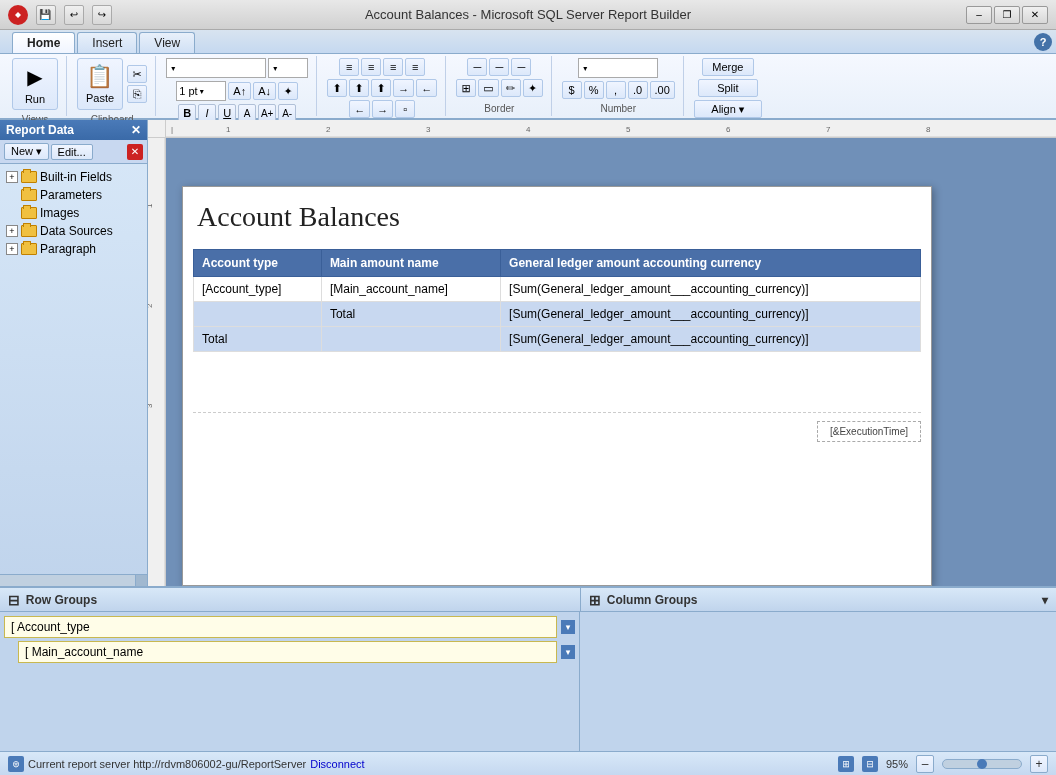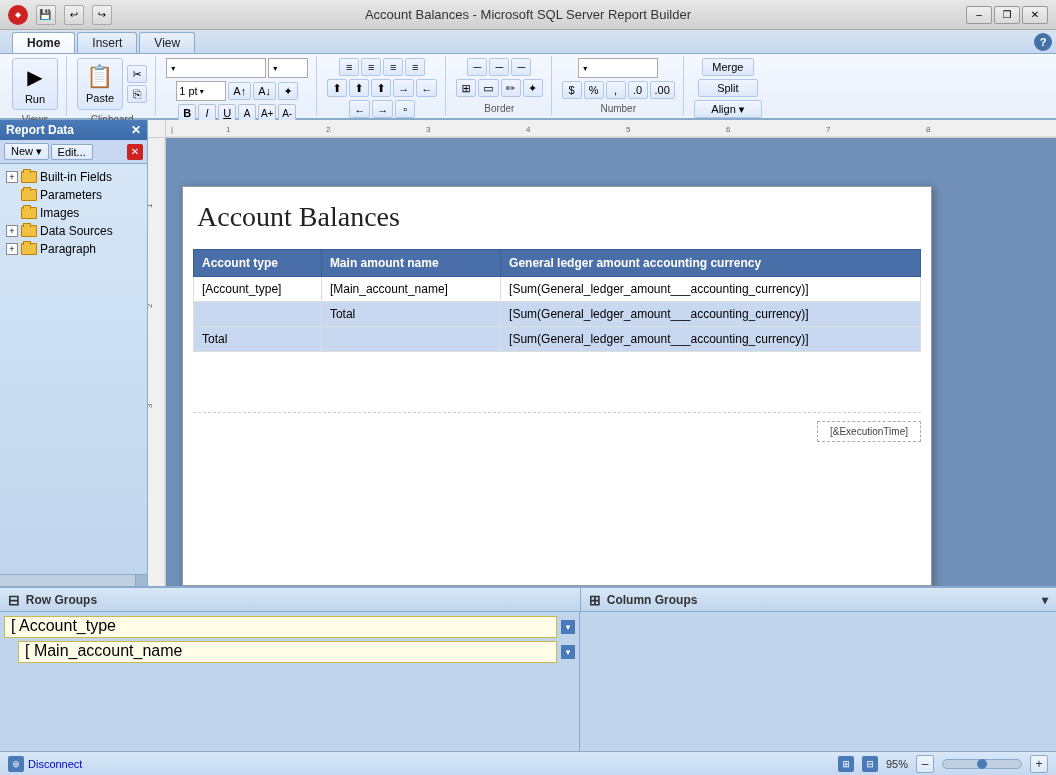--- a/index.html
+++ b/index.html
@@ -154,21 +154,21 @@
       background: linear-gradient(to bottom, #d8e8f8, #c0d4ec);
       border-bottom: 1px solid #8aabcc;
       font-size: 12px;
       font-weight: bold;
       color: #333;
     }
     .bottom-panel-header.right { flex: 1; border-left: 1px solid #8aabcc; }
     .bottom-panels { display: flex; flex: 1; }
     .row-groups-panel { width: 580px; background: #c0d4ec; border-right: 1px solid #8aabcc; padding: 4px; display: flex; flex-direction: column; gap: 3px; overflow: hidden; }
     .column-groups-panel { flex: 1; background: #c0d4ec; padding: 4px; }
-    .group-item { display: flex; align-items: flex-start; background: #fffde8; border: 1px solid #c8b850; height: 22px; padding: 0 6px; font-size: 16px; cursor: pointer; }
+    .group-item { display: flex; align-items: center; background: #fffde8; border: 1px solid #c8b850; height: 22px; padding: 0 6px; font-size: 12px; cursor: pointer; }
     .group-dropdown { width: 14px; height: 14px; background: #4a7ab8; color: white; display: flex; align-items: center; justify-content: center; font-size: 9px; cursor: pointer; margin-left: 2px; }
 
     
     .status-bar {
       height: 24px;
       background: linear-gradient(to bottom, #d8e8f8, #c5d8f0);
       border-top: 1px solid #8aabcc;
       display: flex;
       align-items: center;
       padding: 0 8px;
@@ -505,20 +505,21 @@
           <div class="group-dropdown">▾</div>
         </div>
       </div>
       <div class="column-groups-panel"></div>
     </div>
   </div>
 </div>
 
 <div class="status-bar">
   <div class="status-icon">⊛</div>
+  <span>Current report server http://rdvm806002-gu/ReportServer</span>
   <span class="status-link">Disconnect</span>
   <div class="status-right">
     <div class="status-icon">⊞</div>
     <div class="status-icon">⊟</div>
     <span>95%</span>
     <div class="zoom-btn">–</div>
     <div style="width:80px; height:10px; background:#c0d0e0; border:1px solid #8aabcc; border-radius:5px; position:relative;">
       <div style="position:absolute; left:50%; top:50%; transform:translate(-50%,-50%); width:10px; height:10px; background:#4a7ab8; border-radius:50%;"></div>
     </div>
     <div class="zoom-btn">+</div>

